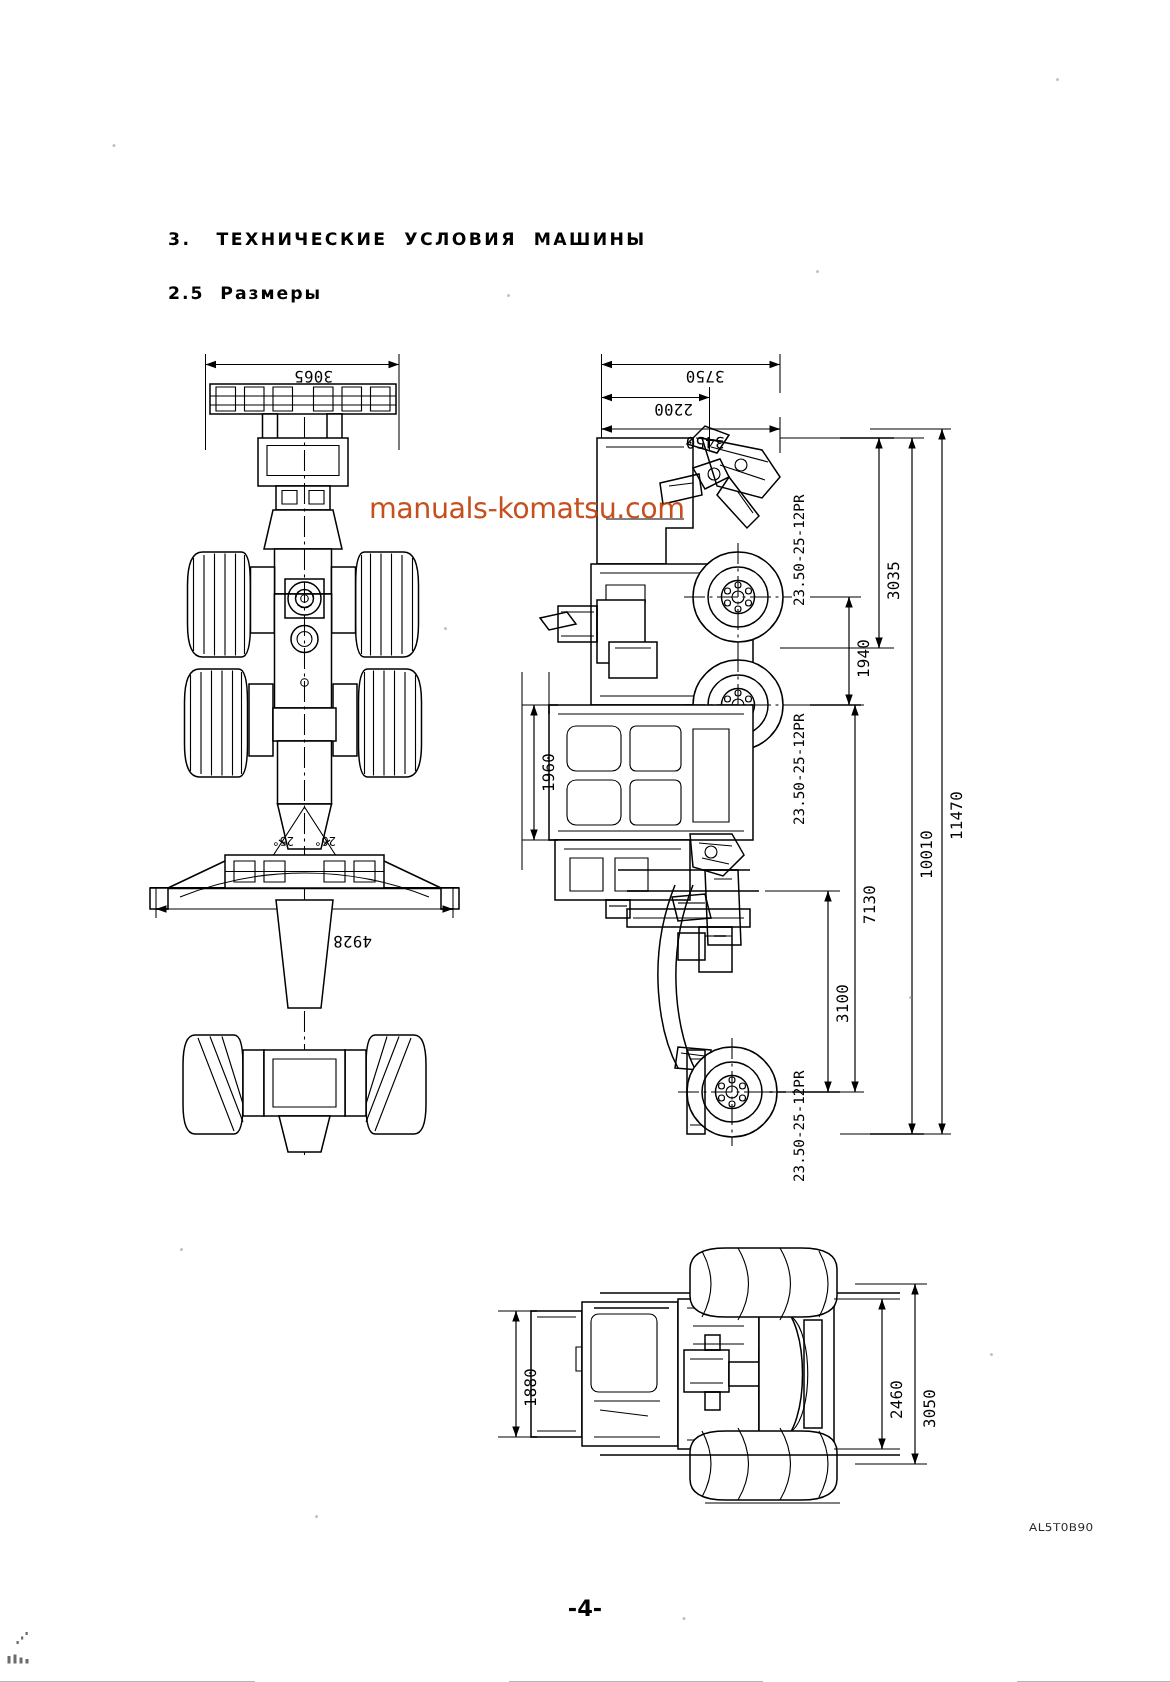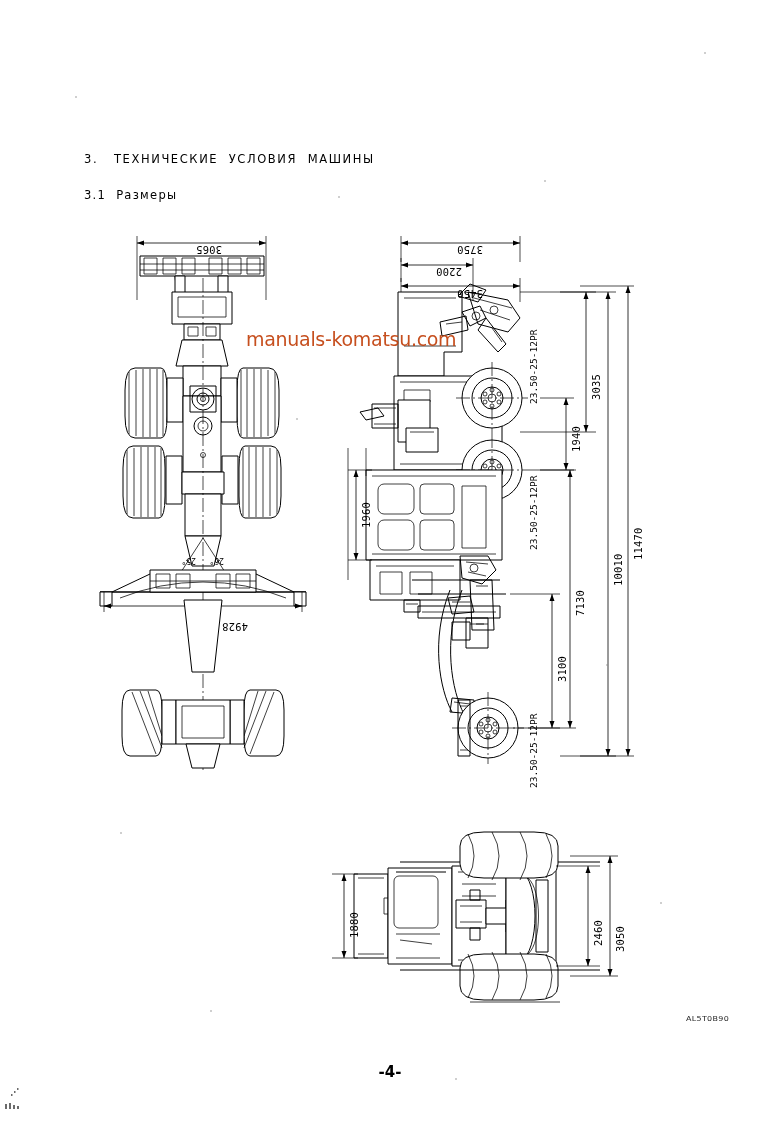--- a/index.html
+++ b/index.html
@@ -9,21 +9,21 @@
     position:relative;width:780px;height:1121px;background:#ffffff;overflow:hidden;
     margin:0 auto;
   }
   
   .speck{position:absolute;background:#8a8a8a;border-radius:50%;opacity:.55;}
   .edge-noise{position:absolute;opacity:.75;}
 
   
   .heading{
     position:absolute;font-family:"DejaVu Sans",sans-serif;
-    font-weight:normal;color:#000;white-space:pre;
+    font-weight:bold;color:#000;white-space:pre;margin-left:28px;
   }
   #h-sec{left:84px;top:152px;font-size:11.5px;letter-spacing:1.6px;}
   #h-sub{left:84px;top:188px;font-size:11.5px;letter-spacing:1.3px;}
 
   
   #watermark{
     position:absolute;left:246px;top:328px;font-size:19px;
     font-family:"DejaVu Sans",sans-serif;color:#c2410c;opacity:.92;
     white-space:nowrap;letter-spacing:-.3px;
   }
@@ -69,21 +69,21 @@
     font-size:8px;color:#000;white-space:nowrap;
     transform:rotate(180deg);transform-origin:0 0;
   }
 </style>
 </head>
 <body>
 
 <div class="page">
 
   <div class="heading" id="h-sec"><span>3.</span>   <span>ТЕХНИЧЕСКИЕ  УСЛОВИЯ  МАШИНЫ</span></div>
-  <div class="heading" id="h-sub"><span>3.1</span>  <span>Размеры</span></div>
+  <div class="heading" id="h-sub"><span>2.5</span>  <span>Размеры</span></div>
 
   <svg class="dwg" viewBox="0 0 780 1121">
 
     <g>
 
       <line class="ext" x1="137" y1="236" x2="137" y2="300"></line>
       <line class="ext" x1="266" y1="236" x2="266" y2="300"></line>
       <line class="dim" x1="137" y1="243" x2="266" y2="243"></line>
       <path d="M137,243 l7,-2.5 l0,5 Z M266,243 l-7,-2.5 l0,5 Z" fill="#000"></path>
 

